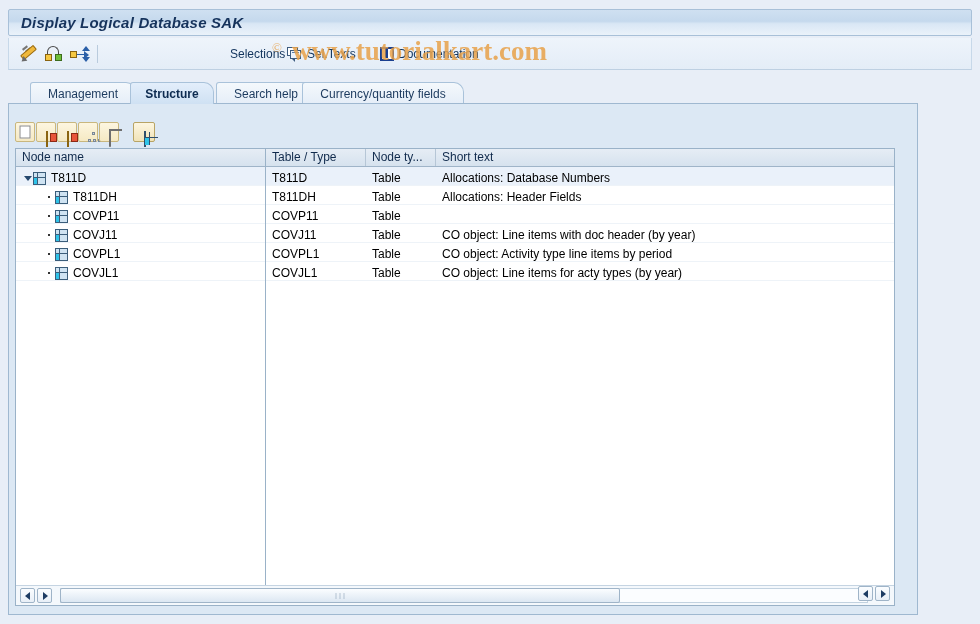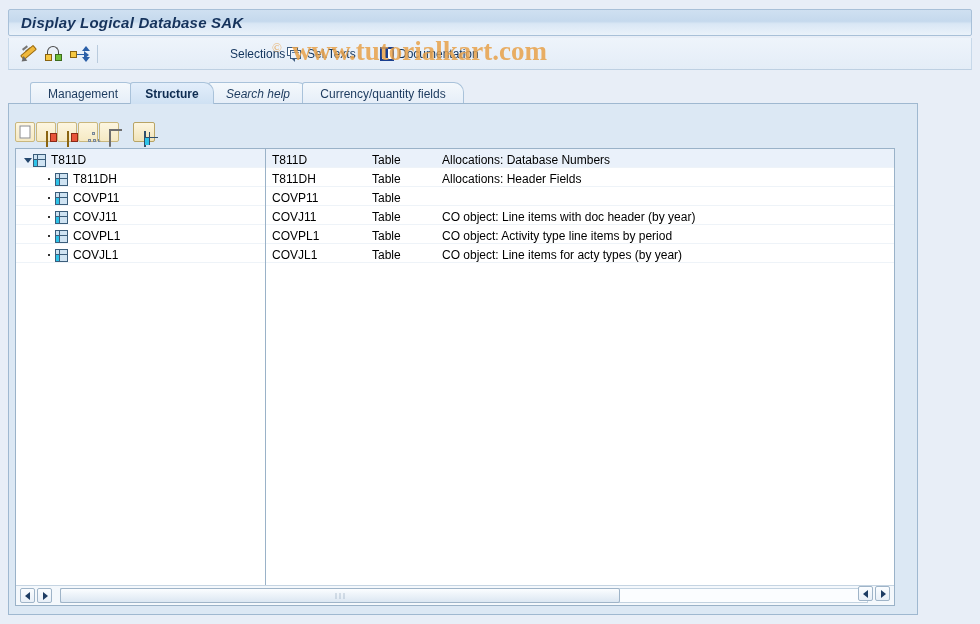--- a/index.html
+++ b/index.html
@@ -280,21 +280,21 @@
   <div class="wmc">©</div>
   <div class="wm">www.tutorialkart.com</div>
 
   <div class="tabstrip">
     <div class="tab" style="left:22px;width:106px;">
       <span>Management</span>
     </div>
     <div class="tab active" style="left:122px;width:84px;">
       <span>Structure</span>
     </div>
-    <div class="tab" style="left:200px;width:100px;font-style:italic;">
+    <div class="tab" style="left:208px;width:100px;">
       <span>Search help</span>
     </div>
     <div class="tab" style="left:294px;width:162px;">
       <span>Currency/quantity fields</span>
     </div>
   </div>
 
   <div class="panel">
 
     <div class="treetb">
@@ -315,20 +315,34 @@
       <div class="tbtn" style="left:84px;">
         <span class="mini g-trash"></span>
       </div>
       <div class="tbtn2" style="left:118px;">
         <span class="mini g-big"><i class="cyan"></i></span>
       </div>
     </div>
 
     <div class="grid">
 
+      <div class="ghead">
+        <div class="hc" style="left:0px;width:250px;">
+          <span>Node name</span>
+        </div>
+        <div class="hc" style="left:250px;width:100px;">
+          <span>Table / Type</span>
+        </div>
+        <div class="hc" style="left:350px;width:70px;">
+          <span>Node ty...</span>
+        </div>
+        <div class="hc" style="left:420px;width:458px;border-right:none;">
+          <span>Short text</span>
+        </div>
+      </div>
 
       <div class="gbody">
 
         <div class="grow sel">
           <div class="cell c0" style="left:0px;width:250px;">
             <div class="twrap" style="padding-left:6px;">
               <span class="arrow">
                   <i class="tri"></i>
                 </span>
               <span class="nodeicon g-tbl">

